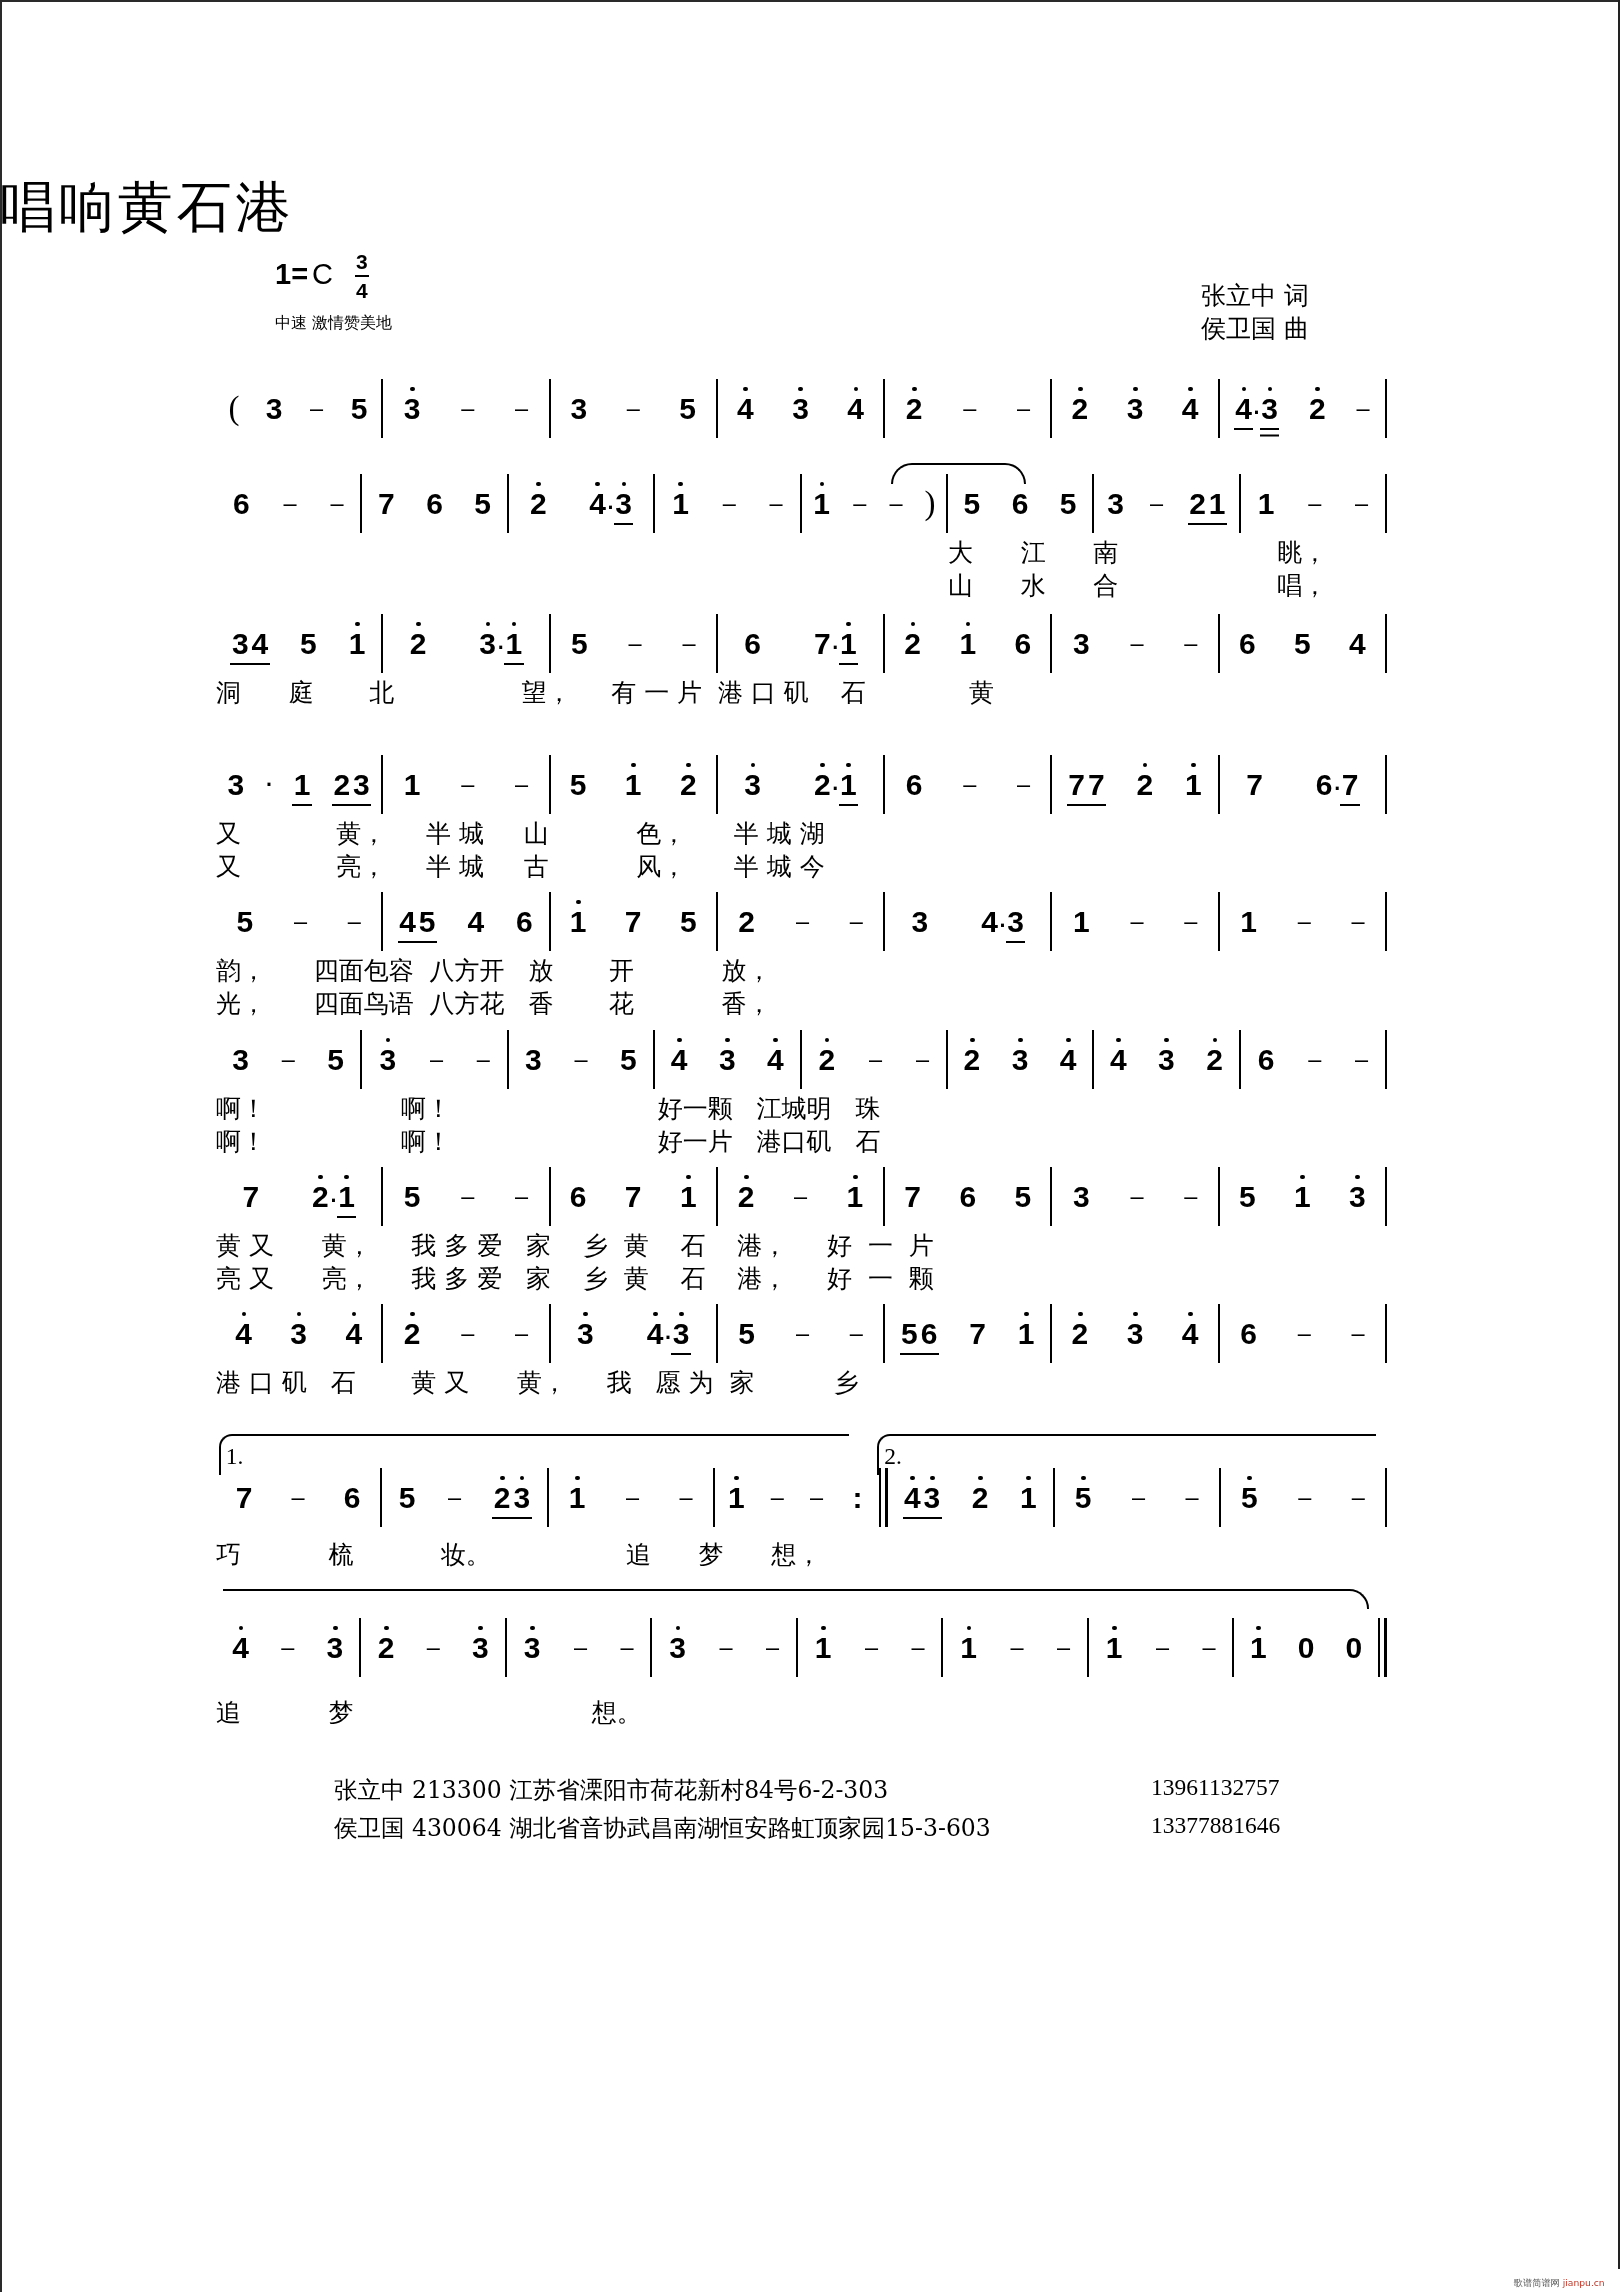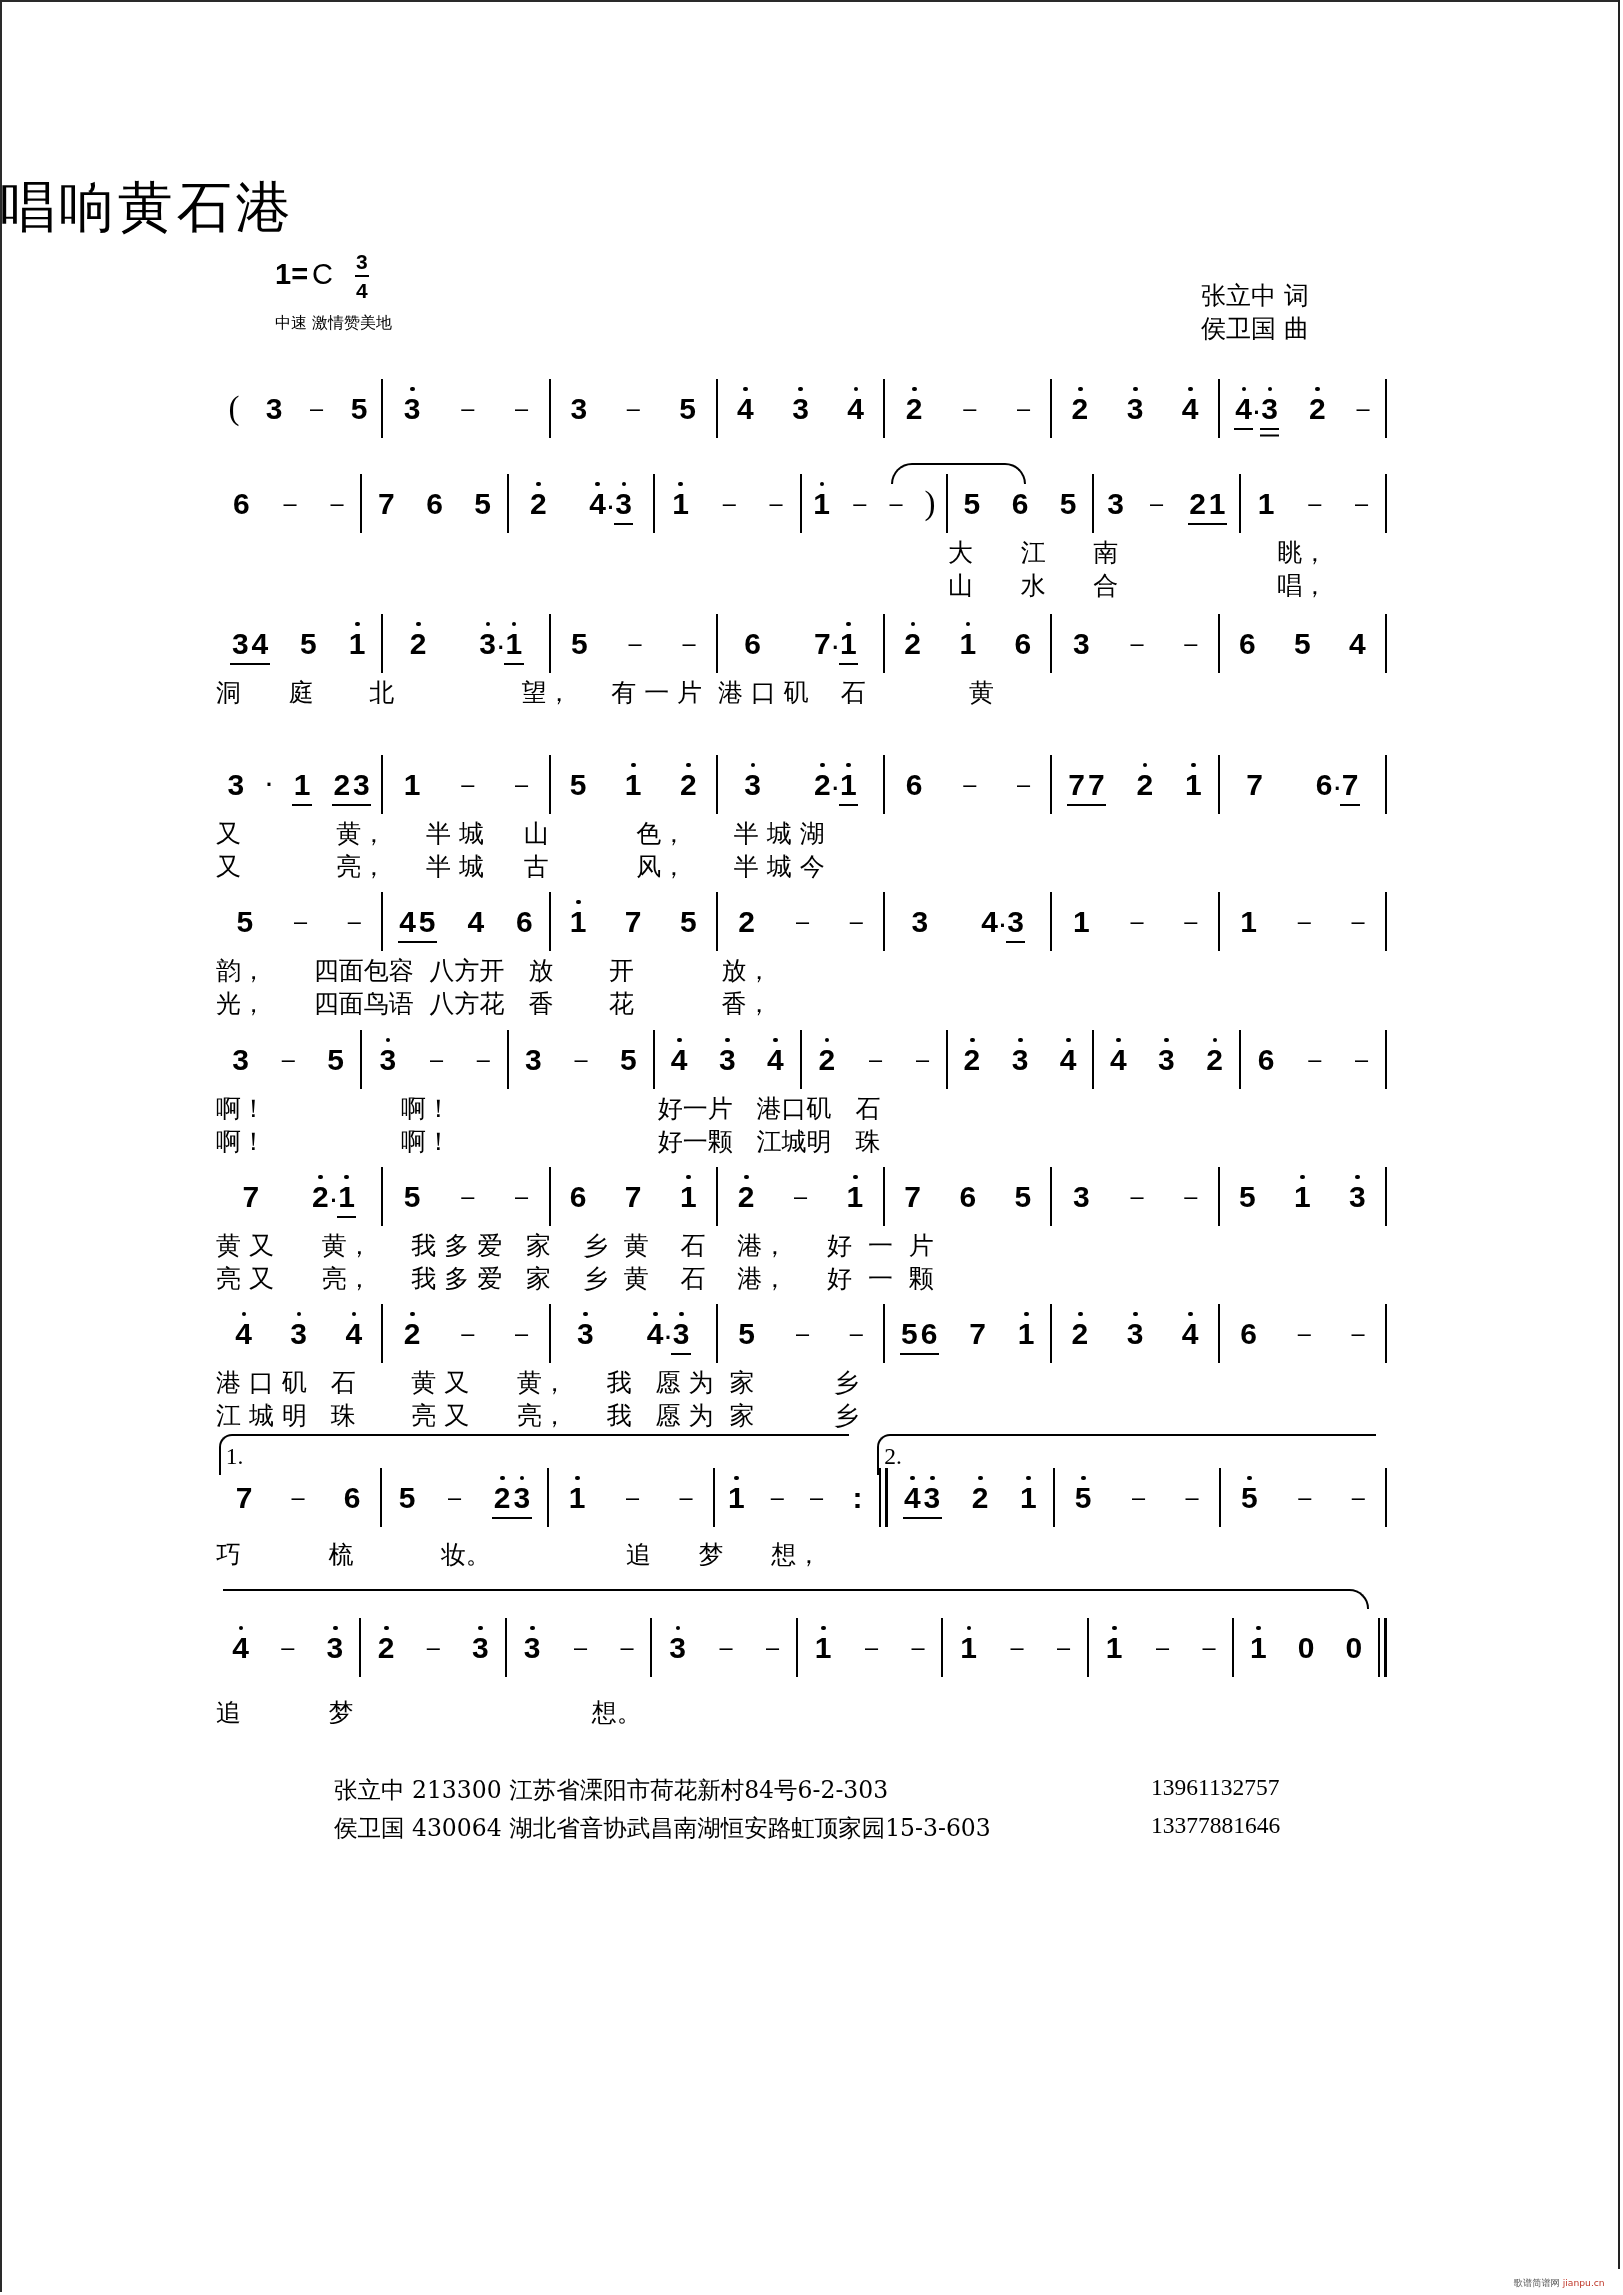--- a/index.html
+++ b/index.html
@@ -349,22 +349,22 @@
         <span class="n hi">2</span>
       </div>
       <div class="bl"></div>
     <div class="meas">
         <span class="n">6</span>
         <span class="d">–</span>
         <span class="d">–</span>
       </div>
       <div class="bl"></div>
   </div>
+  <div class="lyr">啊！                 啊！                          好一颗   江城明   珠</div>
   <div class="lyr">啊！                 啊！                          好一片   港口矶   石</div>
-  <div class="lyr">啊！                 啊！                          好一颗   江城明   珠</div>
 </div>
 
 <div class="row" style="top:1164px;">
   <div class="notes">
     <div class="meas">
         <span class="n">7</span>
         <span><span class="n hi">2</span><span class="dot">·</span><span class="n hi u">1</span></span>
       </div>
       <div class="bl"></div>
     <div class="meas">
@@ -446,21 +446,20 @@
       </div>
       <div class="bl"></div>
     <div class="meas">
         <span class="n">6</span>
         <span class="d">–</span>
         <span class="d">–</span>
       </div>
       <div class="bl"></div>
   </div>
   <div class="lyr">港 口 矶   石       黄 又      黄，     我   愿 为  家          乡</div>
-  <div class="lyr">江 城 明   珠       亮 又      亮，     我   愿 为  家          乡</div>
 </div>
 
 <div class="row" style="top:1465px;">
   <div class="volta" style="left:2.6px;top:-31px;width:628px;">
       <span>1.</span>
     </div>
   <div class="volta" style="left:661px;top:-31px;width:497px;">
       <span>2.</span>
     </div>
   <div class="notes">

